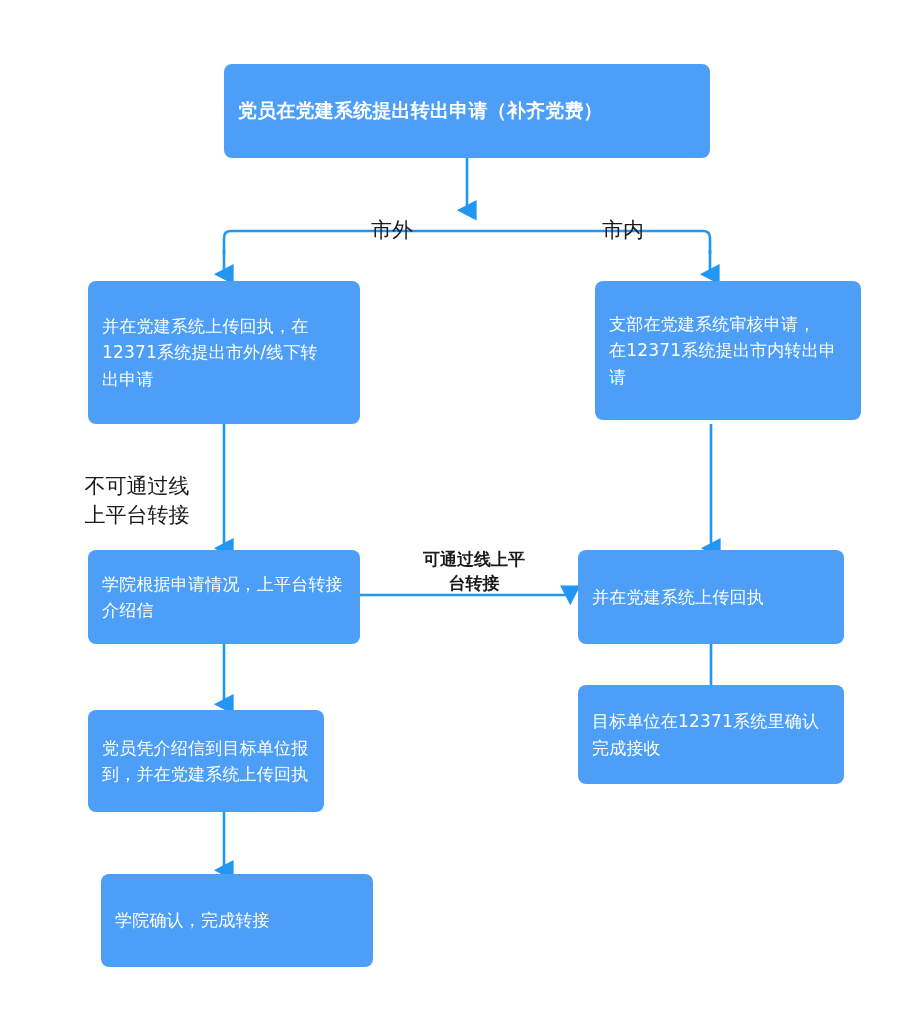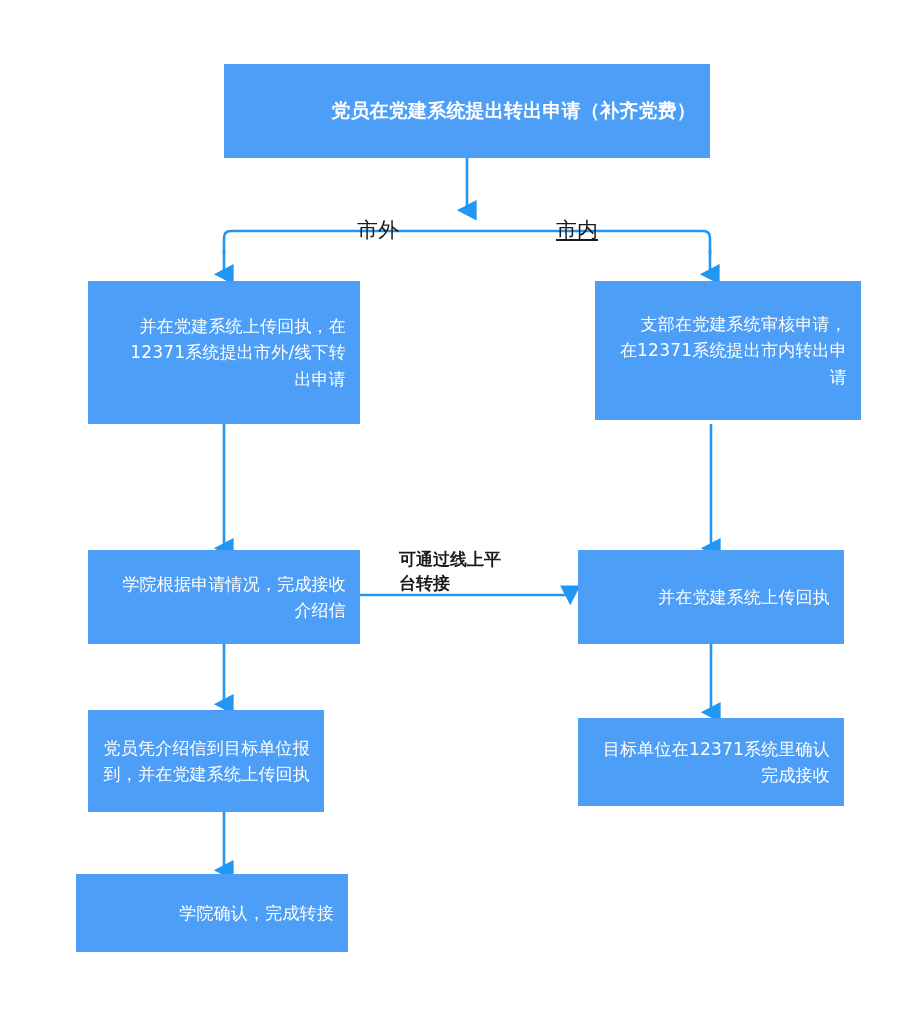--- a/index.html
+++ b/index.html
@@ -14,44 +14,44 @@
     position: relative;
     width: 900px;
     height: 1014px;
     background: #ffffff;
     overflow: hidden;
   }
   .node {
     position: absolute;
     box-sizing: border-box;
     background: #4d9ef6;
-    border-radius: 0;
+    border-radius: 8px;
     color: #ffffff;
     display: flex;
     align-items: center;
     justify-content: center;
-    text-align: right;
+    text-align: left;
     font-size: 17px;
     line-height: 1.55;
     letter-spacing: 0.2px;
     padding: 6px 14px;
     font-weight: 400;
   }
   .node-text {
     display: block;
     width: 100%;
     white-space: pre-line;
   }
   .edge-label {
     position: absolute;
     color: #1a1a1a;
     font-size: 21px;
     line-height: 1.35;
     white-space: pre-line;
-    text-align: left;
+    text-align: center;
     font-weight: 400;
   }
   .edge-label.small {
     font-size: 17px;
     line-height: 1.4;
     font-weight: bold;
   }
   svg.connectors {
     position: absolute;
     left: 0;
@@ -95,58 +95,62 @@
   </svg>
 
   <div class="node" style="left:224px; top:64px; width:486px; height:94px; font-size:19px; font-weight:700;">
     <span class="node-text">党员在党建系统提出转出申请（补齐党费）</span>
   </div>
 
   <div class="edge-label" style="left:357px; top:188px; width:70px;">
     <span>市外</span>
   </div>
 
-  <div class="edge-label" style="left:556px; top:188px; width:70px;text-decoration:underline;">
+  <div class="edge-label" style="left:588px; top:188px; width:70px;">
     <span>市内</span>
   </div>
 
   <div class="node" style="left:88px; top:281px; width:272px; height:143px;">
     <span class="node-text">并在党建系统上传回执，在
 12371系统提出市外/线下转
 出申请</span>
   </div>
 
+  <div class="edge-label" style="left:52px; top:444px; width:170px;">
+    <span>不可通过线
+上平台转接</span>
+  </div>
 
   <div class="node" style="left:88px; top:550px; width:272px; height:94px;">
-    <span class="node-text">学院根据申请情况，完成接收
+    <span class="node-text">学院根据申请情况，上平台转接
 介绍信</span>
   </div>
 
   <div class="edge-label small" style="left:399px; top:524px; width:150px;">
     <span>可通过线上平
 台转接</span>
   </div>
 
   <div class="node" style="left:88px; top:710px; width:236px; height:102px;">
     <span class="node-text">党员凭介绍信到目标单位报
 到，并在党建系统上传回执</span>
   </div>
 
-  <div class="node" style="left:76px; top:874px; width:272px; height:78px;">
+  <div class="node" style="left:101px; top:874px; width:272px; height:93px;">
     <span class="node-text">学院确认，完成转接</span>
   </div>
 
   <div class="node" style="left:595px; top:281px; width:266px; height:139px;">
     <span class="node-text">支部在党建系统审核申请，
 在12371系统提出市内转出申
 请</span>
   </div>
 
   <div class="node" style="left:578px; top:550px; width:266px; height:94px;">
     <span class="node-text">并在党建系统上传回执</span>
   </div>
 
-  <div class="node" style="left:578px; top:718px; width:266px; height:88px;">
+  <div class="node" style="left:578px; top:685px; width:266px; height:99px;">
     <span class="node-text">目标单位在12371系统里确认
 完成接收</span>
   </div>
 
 </div>
 
 </body></html>

